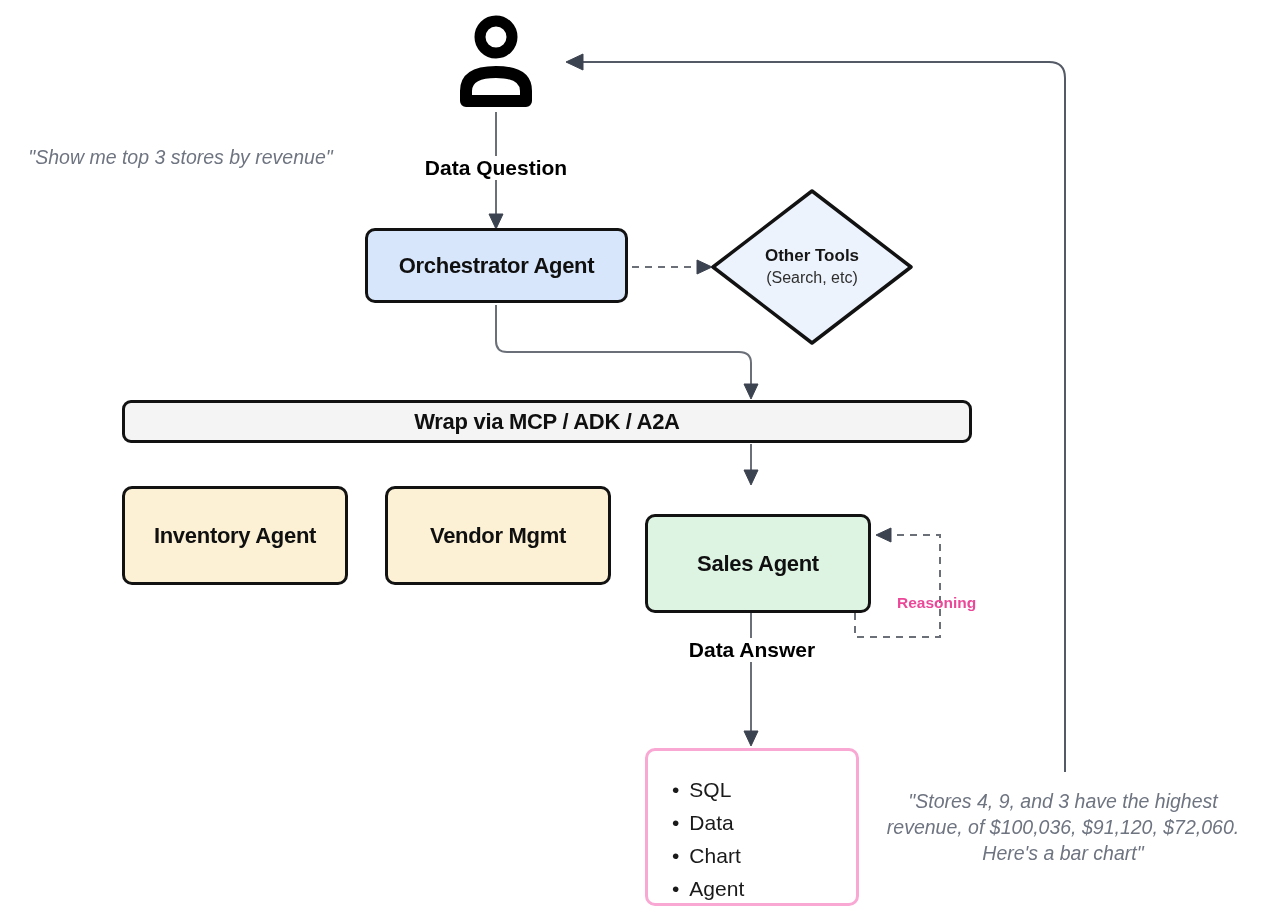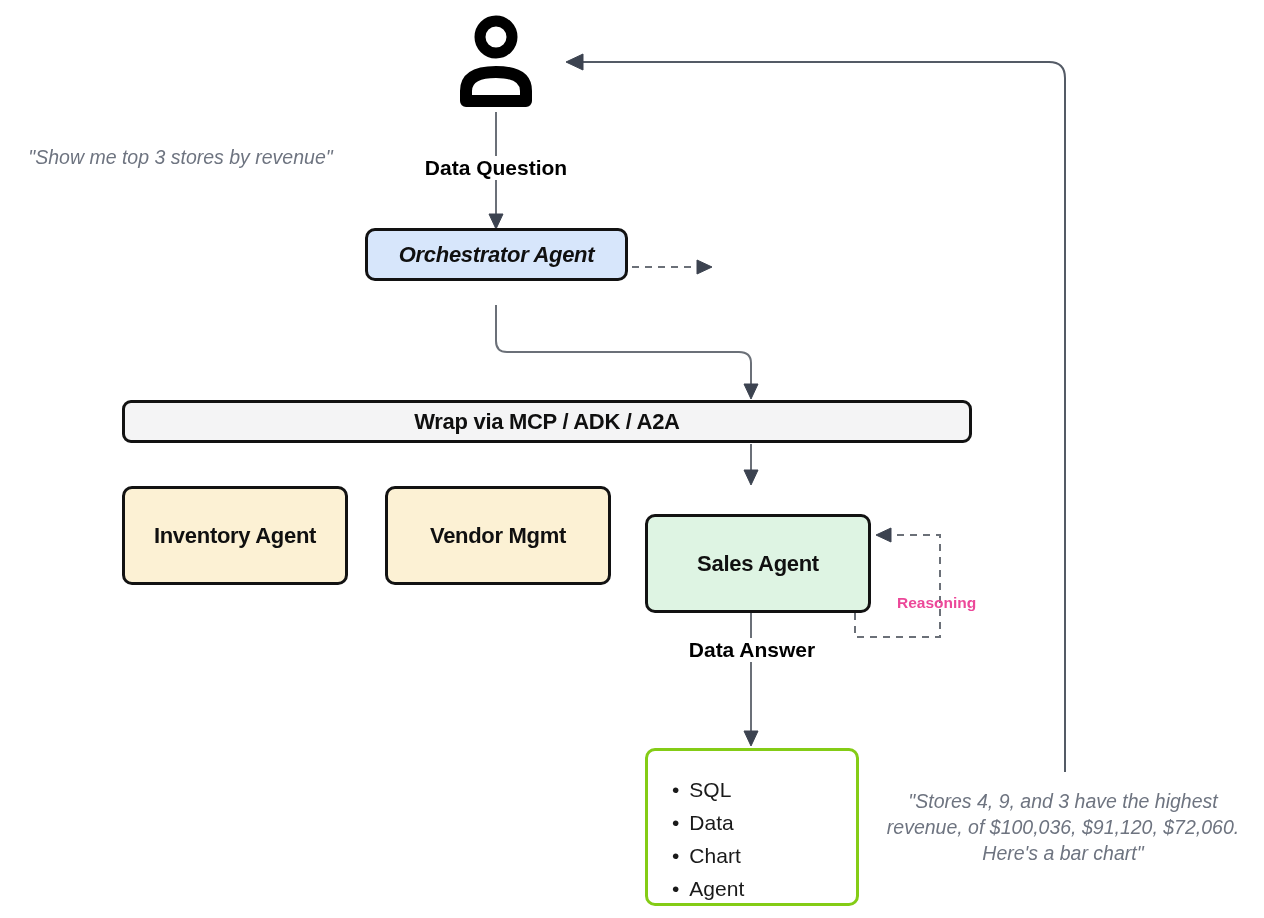--- a/index.html
+++ b/index.html
@@ -56,21 +56,21 @@
   }
 
   .quote {
     position: absolute; z-index: 2;
     color: #6e7480; font-style: italic; font-size: 19.5px;
     text-align: center; line-height: 26px;
   }
 
   .output-box {
     position: absolute; z-index: 2;
-    background: #ffffff; border: 3px solid #84cc16; border-radius: 10px;
+    background: #ffffff; border: 3px solid #f9a8d4; border-radius: 10px;
     padding: 22px 10px 10px 24px;
   }
   .output-box ul { list-style: none; }
   .output-box li {
     font-size: 21px; color: #1a1a1a; line-height: 33px; white-space: nowrap;
   }
   .output-box li::before { content: "•"; margin-right: 10px; font-size: 21px; }
 </style>
 </head>
 <body>
@@ -105,24 +105,33 @@
     <svg width="96" height="100" viewBox="0 0 96 100">
       <circle cx="49" cy="25" r="16" fill="none" stroke="#000000" stroke-width="11"></circle>
       <path d="M19 89 L19 79 Q19 60 49 60 Q79 60 79 79 L79 89 Z" fill="none" stroke="#000000" stroke-width="12" stroke-linejoin="round"></path>
     </svg>
   </div>
 
   <div class="quote" style="left:8px; top:144px; width:345px;">"Show me top 3 stores by revenue"</div>
 
   <div class="edge-label" style="left:412px; top:156px; width:168px;">Data Question</div>
 
-  <div class="node" style="left: 365px; top: 228px; width: 263px; height: 53px; background-color: rgb(215, 230, 251); font-style: italic;">
+  <div class="node" style="left: 365px; top: 228px; width: 263px; height: 75px; background-color: rgb(215, 230, 251);">
     <span>Orchestrator Agent</span>
   </div>
 
+  <div class="diamond-wrap" style="left:710px; top:188px; width:204px; height:158px;">
+    <svg width="204" height="158" viewBox="0 0 204 158">
+      <polygon points="102,3 201,79 102,155 3,79" stroke="#121212" stroke-width="3.5" stroke-linejoin="round" style="fill: rgb(237, 243, 252);"></polygon>
+    </svg>
+    <div class="diamond-text">
+      <div class="diamond-title">Other Tools</div>
+      <div class="diamond-sub">(Search, etc)</div>
+    </div>
+  </div>
 
   <div class="bar" style="left: 122px; top: 400px; width: 850px; height: 43px; background-color: rgb(244, 244, 245);">
     <span>Wrap via MCP / ADK / A2A</span>
   </div>
 
   <div class="node" style="left: 122px; top: 486px; width: 226px; height: 99px; background-color: rgb(252, 241, 212);">
     <span>Inventory Agent</span>
   </div>
 
   <div class="node" style="left: 385px; top: 486px; width: 226px; height: 99px; background-color: rgb(252, 241, 212);">

